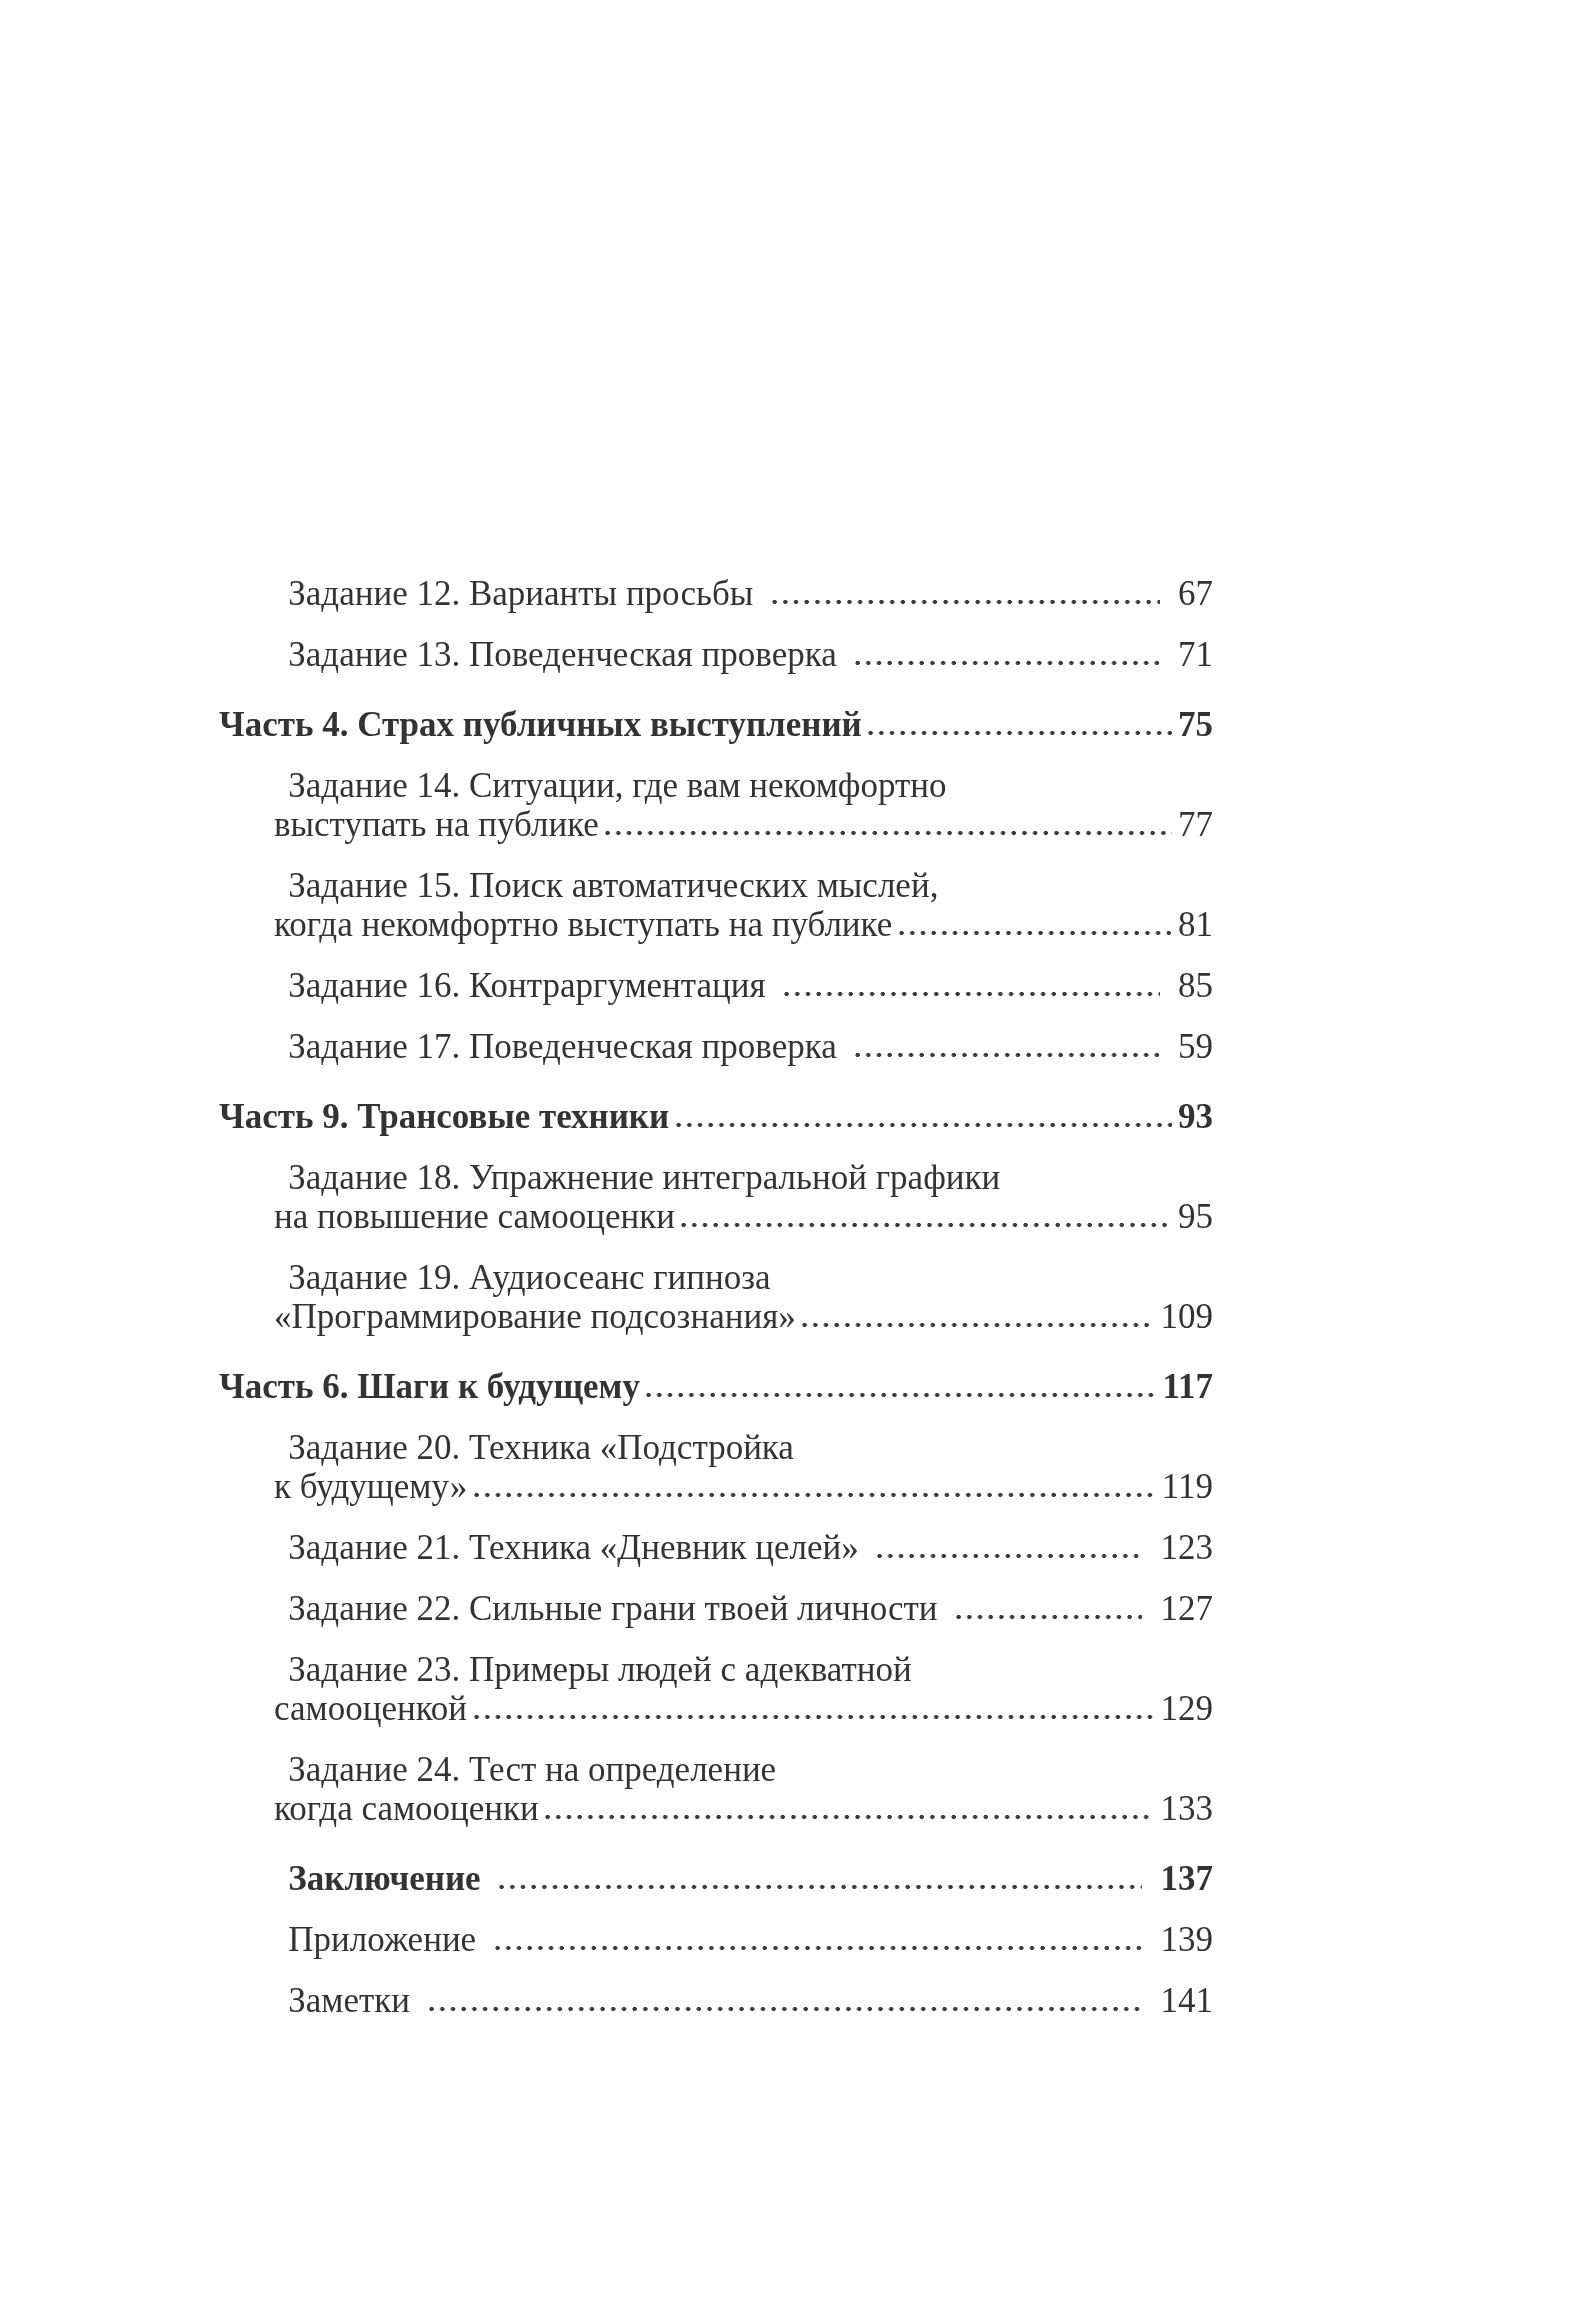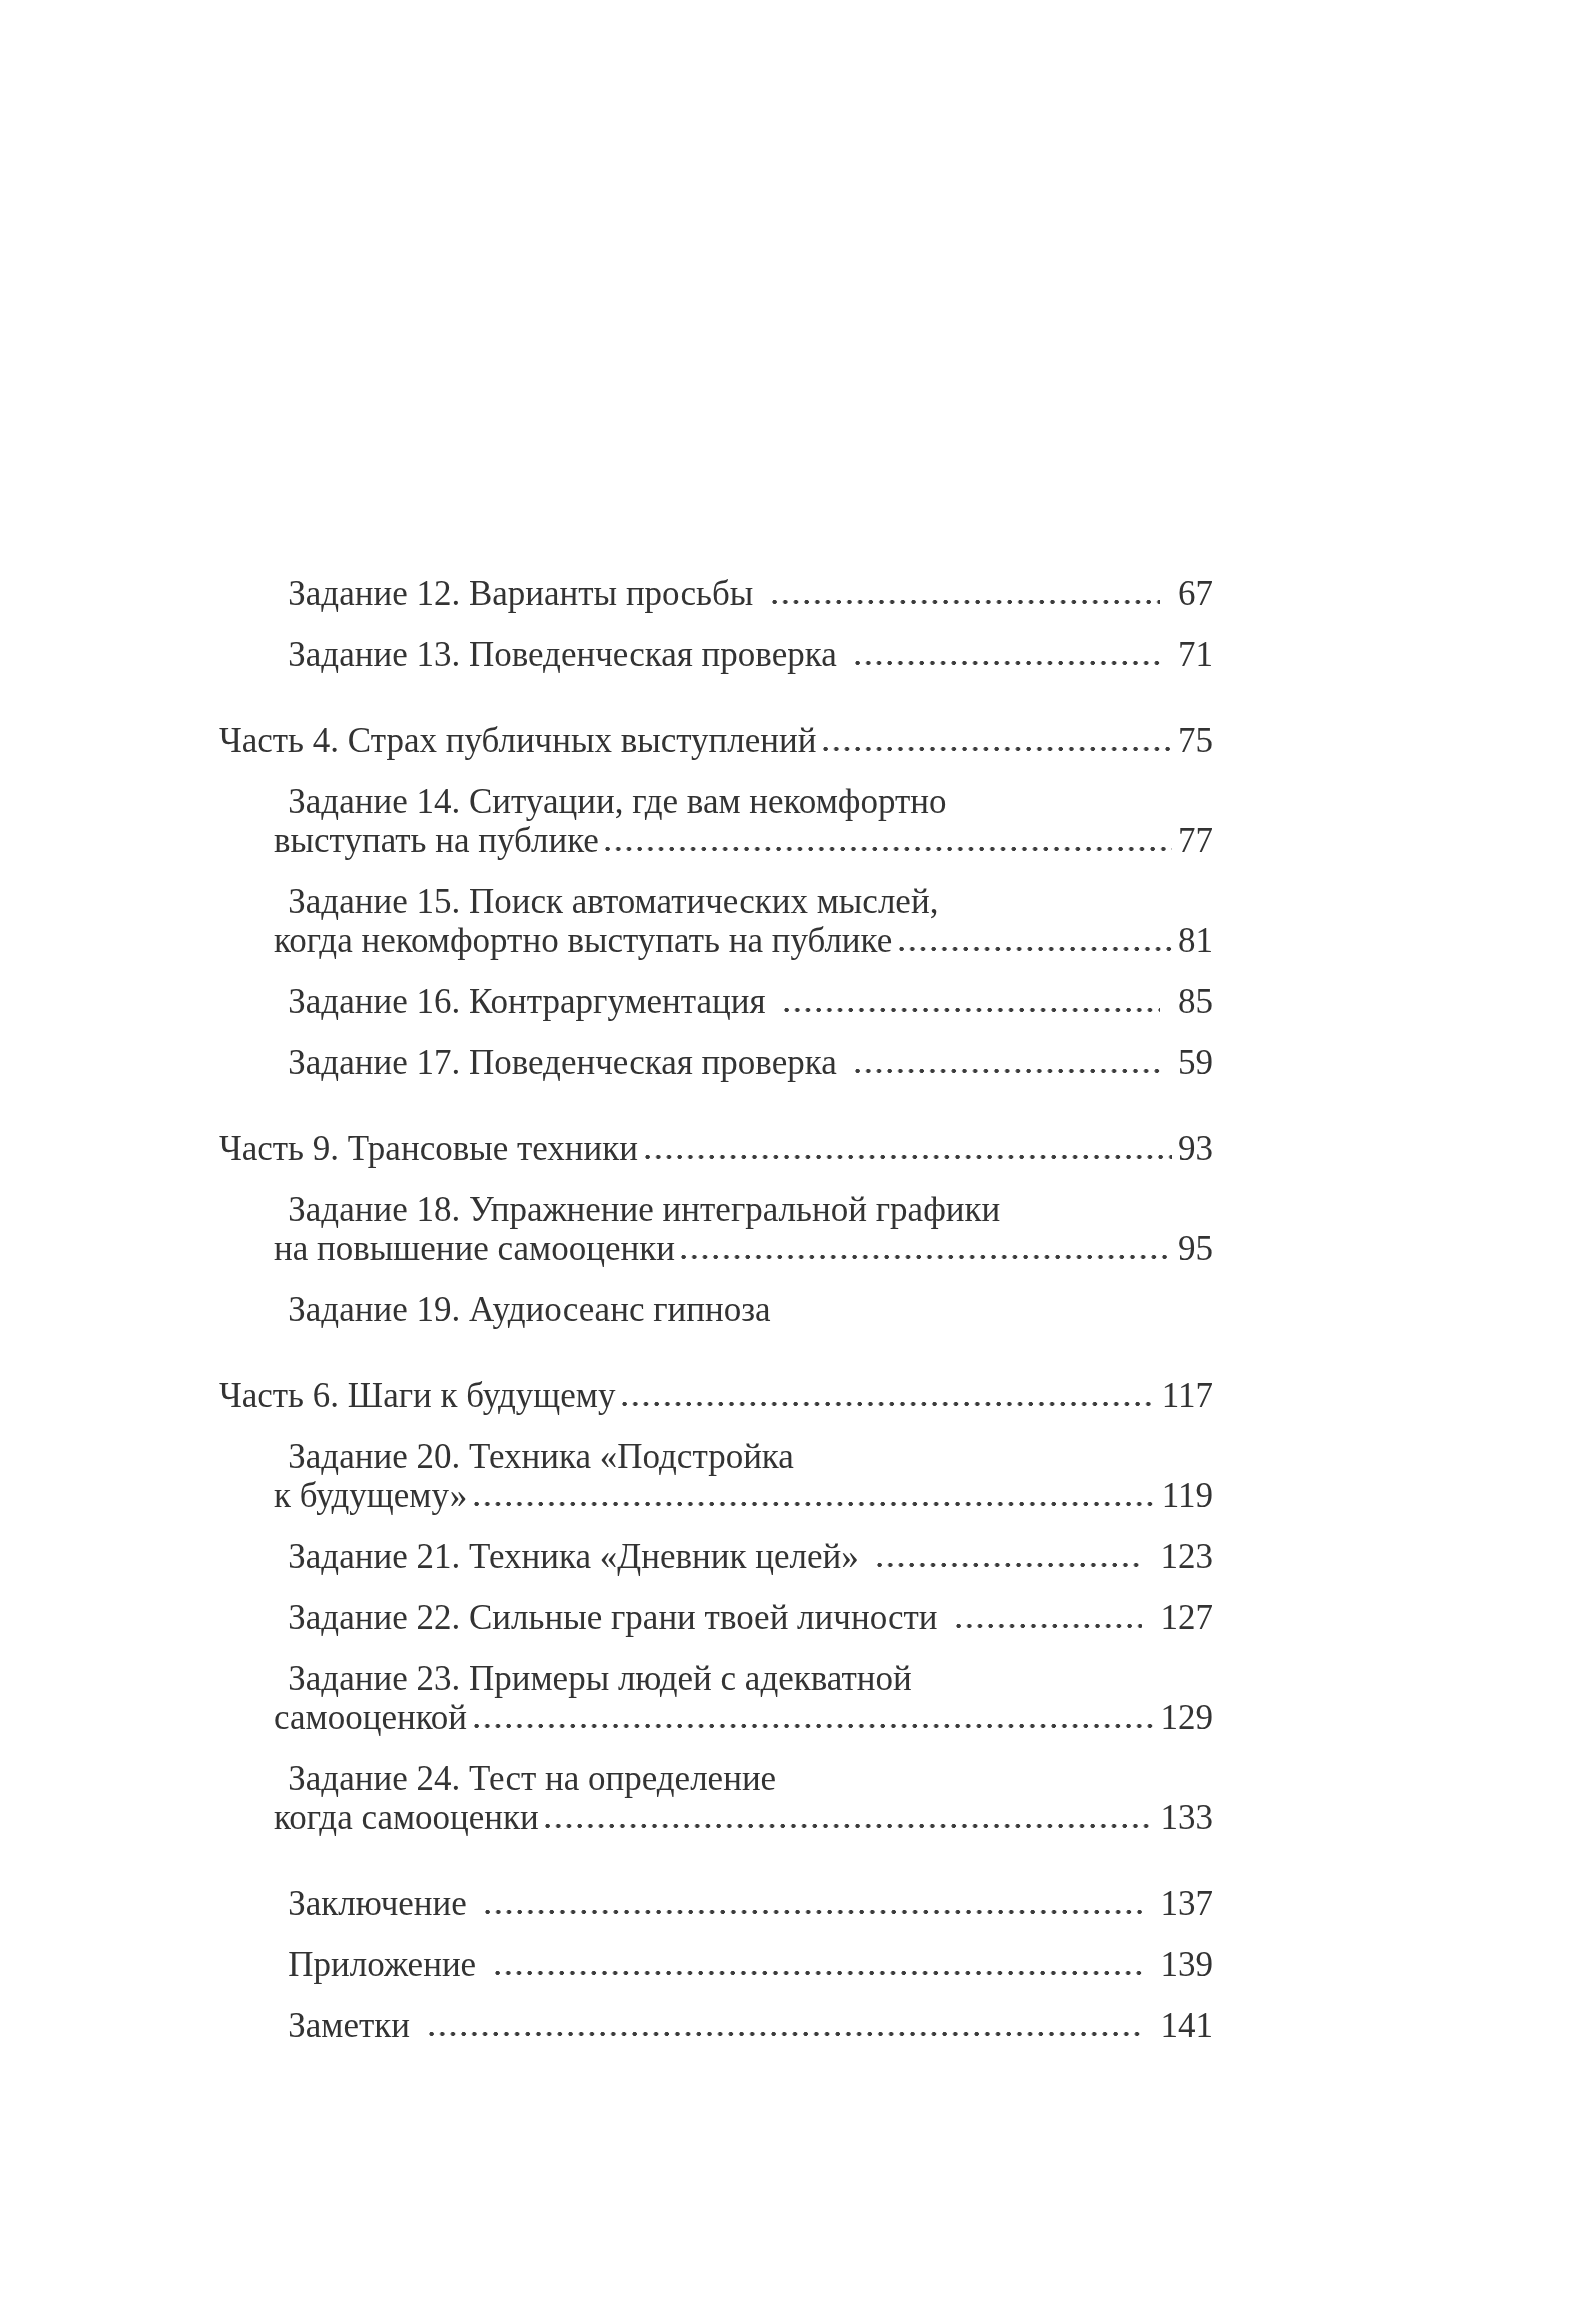--- a/index.html
+++ b/index.html
@@ -22,21 +22,21 @@
     position: absolute;
     left: 219px;
     top: 574px;
     width: 994px;
     display: flex;
     flex-direction: column;
     font-size: 35px;
     line-height: 39px;
   }
   .entry { margin-bottom: 22px; }
-  .entry.section-gap { margin-top: 25px; }
+  .entry.section-gap { margin-top: 9px; font-weight: bold; }
   .entry.level0 { padding-left: 0; }
   .entry.level1 { padding-left: 55px; }
   
   .entry.level1 .first { padding-left: 14.3px; gap: 12px; }
   .line { white-space: nowrap; }
   .row {
     display: flex;
     align-items: baseline;
   }
   .row .text { white-space: nowrap; }
@@ -119,20 +119,25 @@
       <div class="entry level1">
         <div class="line first">Задание 18. Упражнение интегральной графики</div>
         <div class="row">
           <span class="text">на повышение самооценки</span>
           <span class="leader"></span>
           <span class="pagenum">95</span>
         </div>
       </div>
       <div class="entry level1">
         <div class="line first">Задание 19. Аудиосеанс гипноза</div>
+        <div class="row">
+          <span class="text">«Программирование подсознания»</span>
+          <span class="leader"></span>
+          <span class="pagenum">109</span>
+        </div>
       </div>
       <div class="entry level0 section-gap">
         <div class="row first">
           <span class="text">Часть 6. Шаги к будущему</span>
           <span class="leader"></span>
           <span class="pagenum">117</span>
         </div>
       </div>
       <div class="entry level1">
         <div class="line first">Задание 20. Техника «Подстройка</div>

